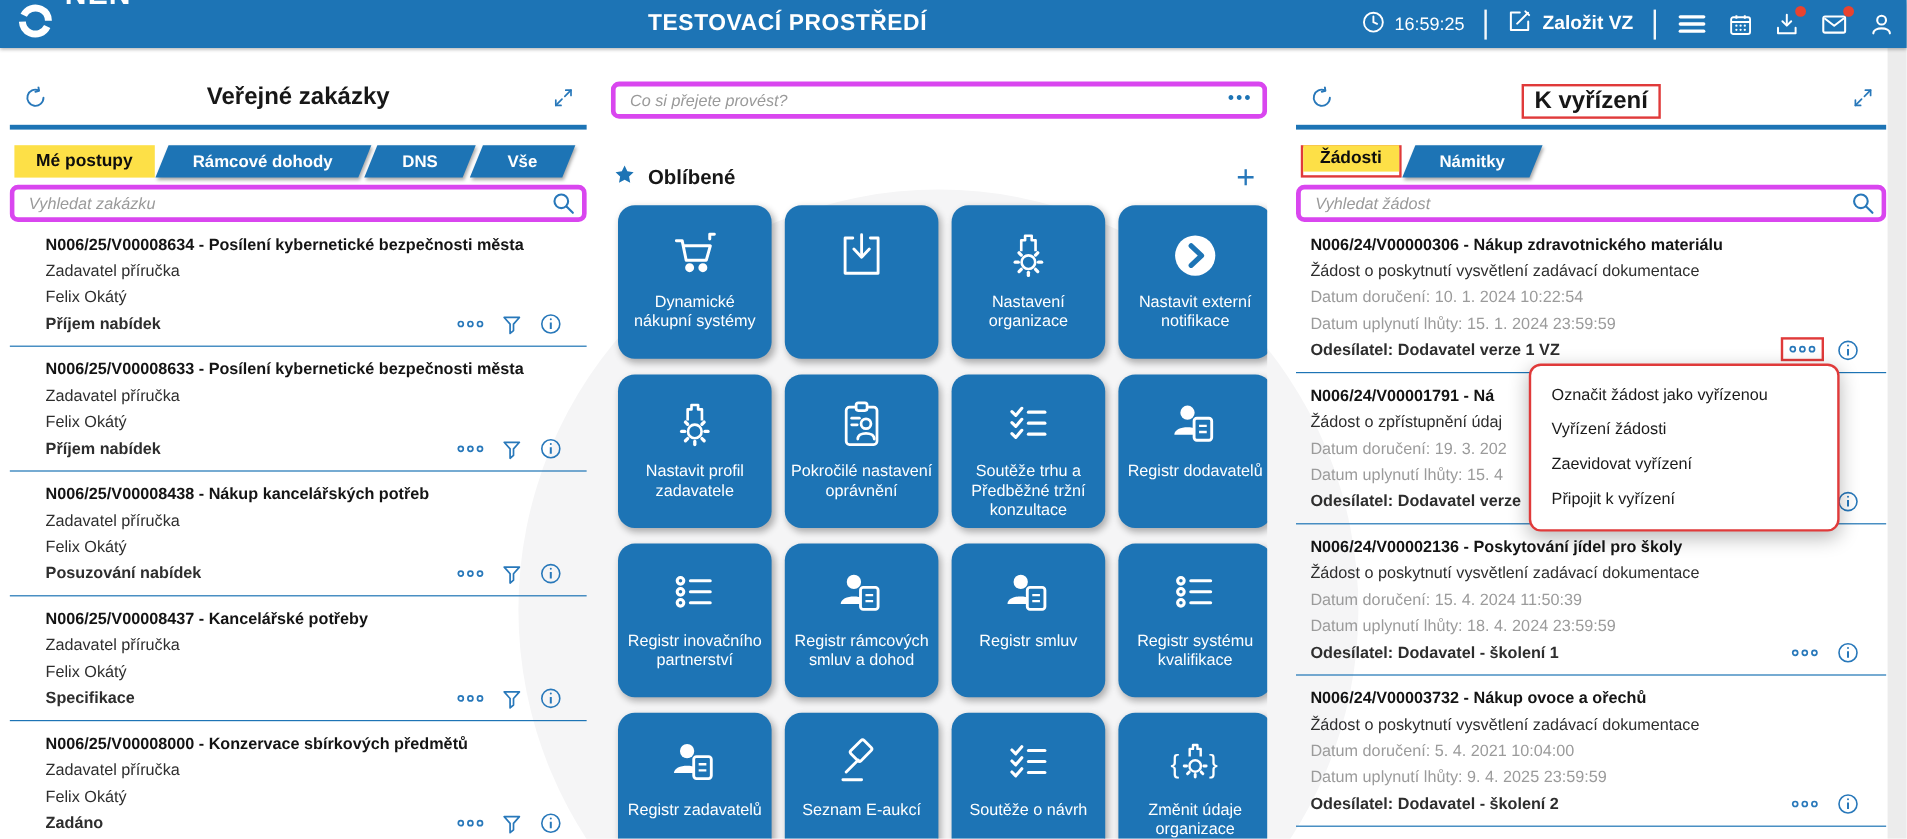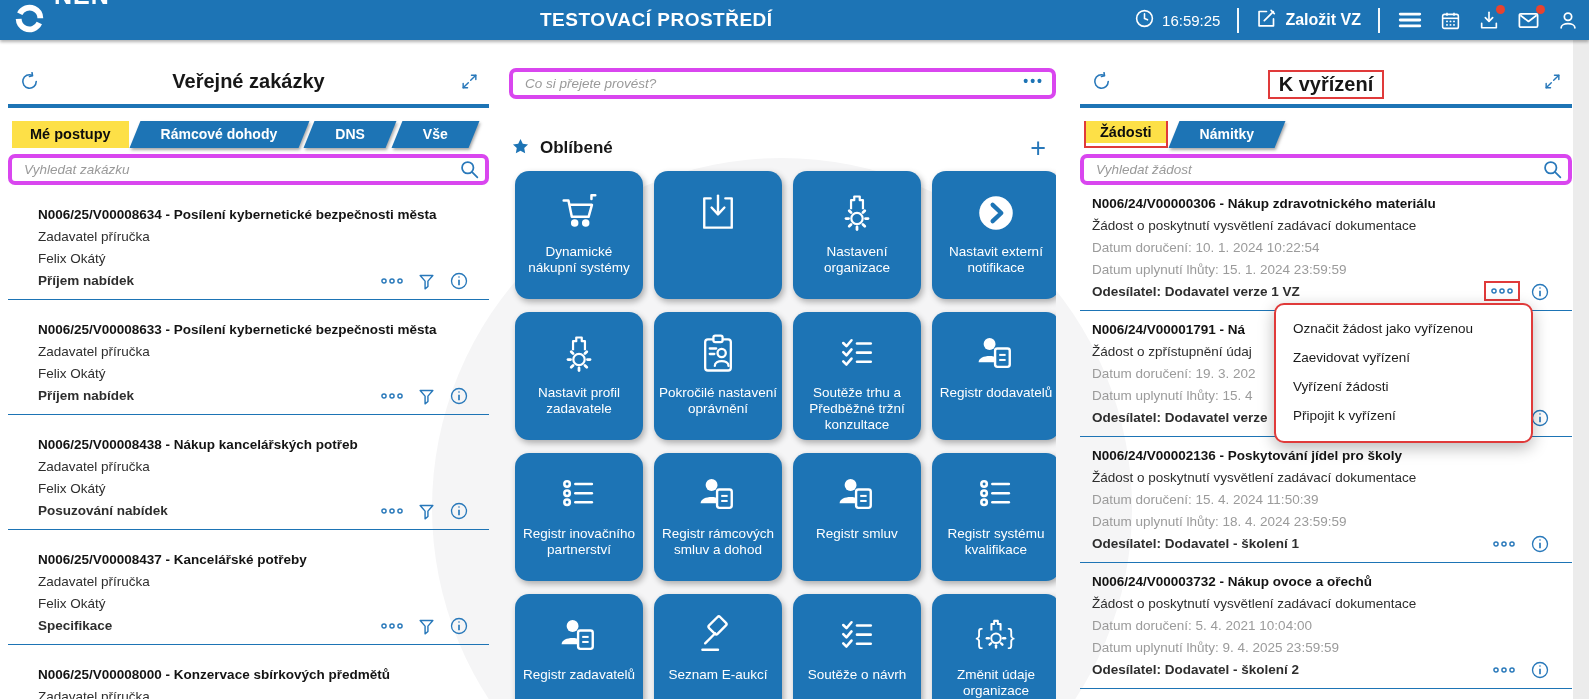--- a/index.html
+++ b/index.html
@@ -38,21 +38,21 @@
            white-space:nowrap;cursor:pointer;}
   .tabblue::before{content:"";position:absolute;inset:0;background:#1d74b5;transform:skewX(-22deg);
            box-shadow:2px 2px 3px rgba(0,0,0,.35);}
   .tabblue b{position:relative;font-weight:bold;}
   .sbox{margin-top:6px;position:relative;}
   .sbox input{width:100%;box-sizing:border-box;height:31px;border:4px solid #d946ef;border-radius:7px;
        padding:0 36px 0 12px;font-size:13.5px;font-family:inherit;outline:none;color:#444;}
   .sbox input::placeholder{color:#9a9a9a;font-style:italic;}
   .mag{position:absolute;right:9px;top:5px;cursor:pointer;}
   
-  .vzitem{padding:19px 8px 7px 30px;border-bottom:1px solid #1d74b5;cursor:pointer;}
+  .vzitem{padding:8px 8px 7px 30px;border-bottom:1px solid #1d74b5;cursor:pointer;}
   .rqitem{padding:8px 8px 7px 12px;border-bottom:1px solid #1d74b5;cursor:pointer;}
   .it{font-weight:bold;font-size:13.5px;color:#141414;line-height:22px;white-space:nowrap;overflow:hidden;}
   .il{font-size:13.5px;color:#2e2e2e;line-height:22px;white-space:nowrap;overflow:hidden;}
   .ig{font-size:13.5px;color:#9b9b9b;line-height:22px;white-space:nowrap;overflow:hidden;}
   .irow{display:flex;justify-content:space-between;align-items:center;line-height:22px;font-weight:bold;}
   .icons{display:flex;gap:13px;align-items:center;margin-right:12px;}
   .icons svg{display:block;cursor:pointer;}
   
   .csearch{margin-top:8px;position:relative;}
   .cdots{position:absolute;right:12px;top:5px;color:#1d74b5;font-size:14px;font-weight:bold;
@@ -674,17 +674,17 @@
               <line x1="12" y1="10.5" x2="12" y2="17" stroke-width="2"></line>
               <circle cx="12" cy="7.2" r="1" fill="#2878ba" stroke="none"></circle>
             </svg>
         </span>
         </div>
     </div>
   </div>
 
   <div class="ctxmenu">
     <div class="ctxitem">Označit žádost jako vyřízenou</div>
+    <div class="ctxitem">Vyřízení žádosti</div>
     <div class="ctxitem">Zaevidovat vyřízení</div>
-    <div class="ctxitem">Vyřízení žádosti</div>
     <div class="ctxitem">Připojit k vyřízení</div>
   </div>
 </aside>
 
 </body></html>

